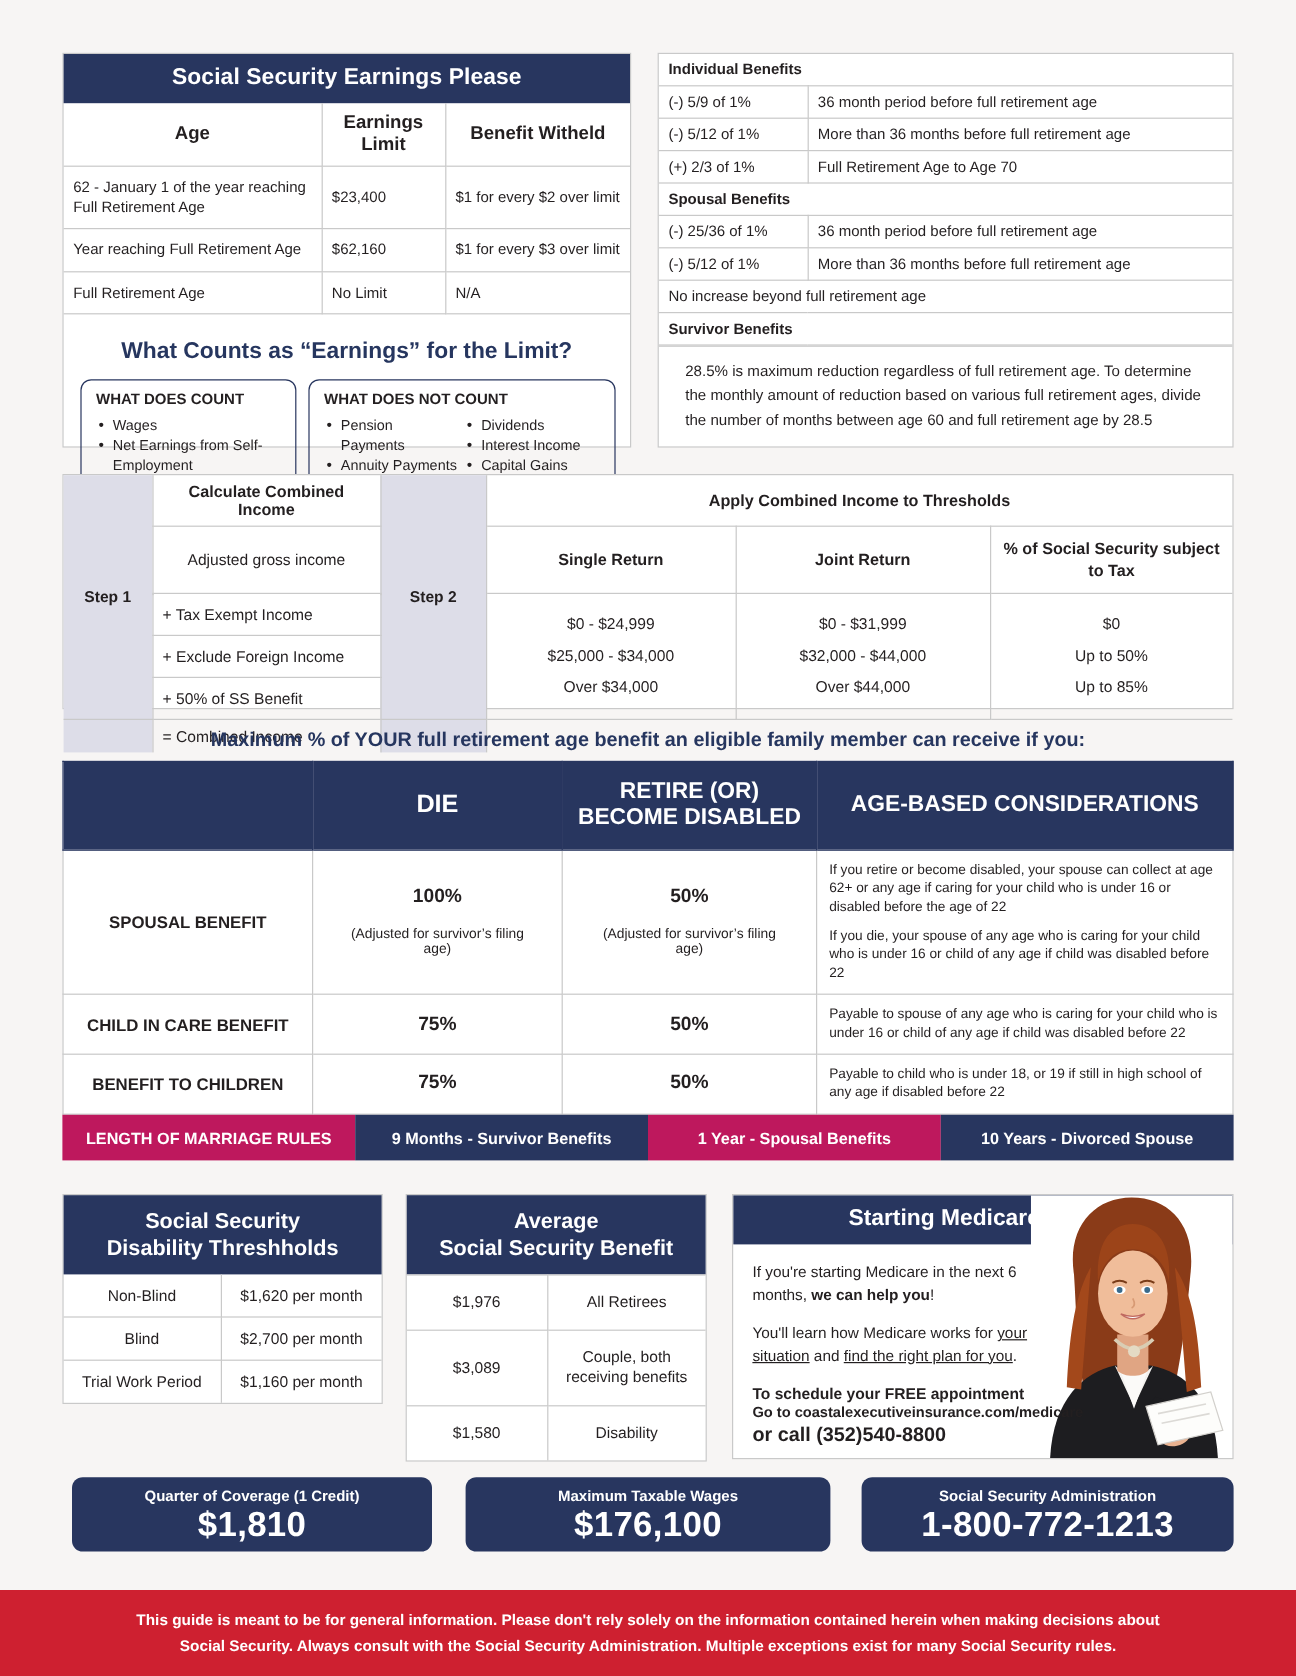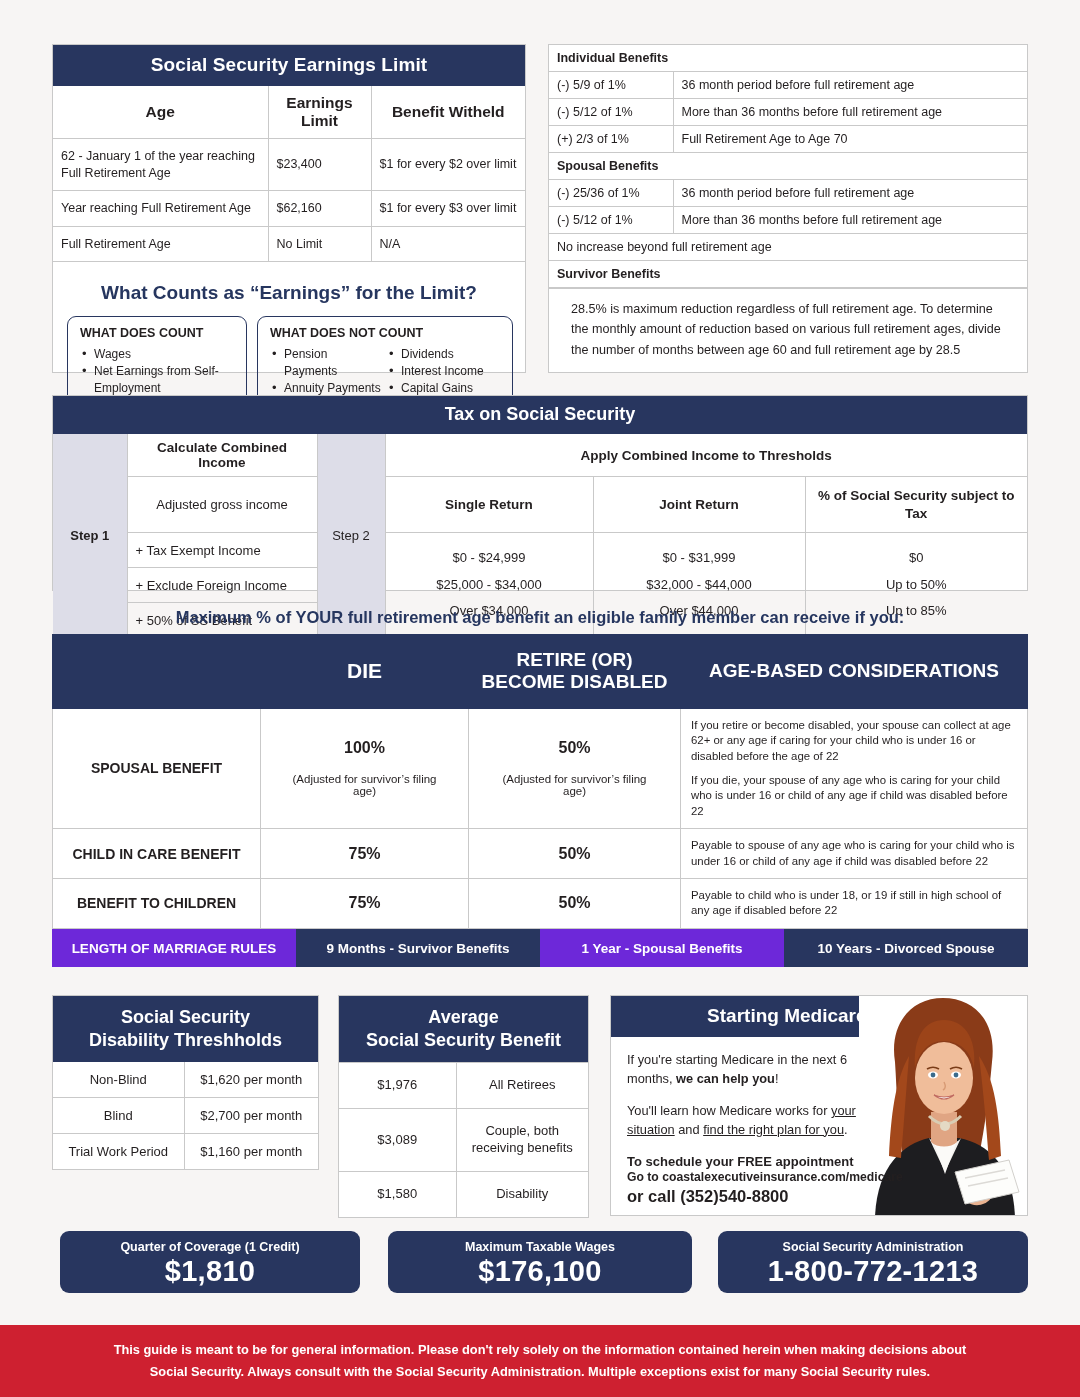--- a/index.html
+++ b/index.html
@@ -81,22 +81,22 @@
 
   
   #tax-card {
     position: absolute; left: 52px; top: 395px; width: 976px; height: 196px;
     background:#fff; border:1px solid #c9c9c9;
   }
   #tax-card .hdr { font-size: 18px; padding: 8px 0 9px; }
   #tax-table td { font-size: 13px; padding: 6px 8px; }
   #tax-table td.step { background: #dddde8; font-weight: bold; text-align:center;
      font-size: 13px; width: 74px; }
-  #tax-table td.step2 { background: #dddde8; font-weight: normal; text-align:center;
-     font-size: 13px; width: 68px; }
+  #tax-table td.step2 { background: #dddde8; font-weight: bold; text-align:center;
+     font-size: 13px; width: 88px; }
   #tax-table td.sub { font-weight: bold; text-align: center; font-size: 13.5px; }
   #tax-table td.agi { text-align: center; padding: 14px 8px; }
   #tax-table td.thr { font-weight: bold; text-align: center; padding: 10px 6px;
      line-height:1.3; font-size: 13.5px; }
   #tax-table td.vals { text-align: center; line-height: 2.05; font-size: 13px;
      padding: 12px 6px; }
   #tax-table tr td:first-child { border-left: none; }
   #tax-table tr td:last-child { border-right: none; }
   #tax-table tr:first-child td { border-top: none; }
   #tax-table tr:last-child td { border-bottom: none; }
@@ -130,21 +130,21 @@
 
   
   #marriage {
     position: absolute; left: 52px; top: 929px; width: 976px; height: 38px;
     display: flex;
   }
   #marriage div {
     display: flex; align-items: center; justify-content: center;
     font-weight: bold; color: #fff; font-size: 13.5px; text-align: center;
   }
-  #marriage .red { background: #6d28d9; }
+  #marriage .red { background: #be185d; }
   #marriage .navy { background: #28365f; }
   #marriage .m0 { width: 244px; }
   #marriage .m1 { width: 244px; }
   #marriage .m2 { width: 244px; }
   #marriage .m3 { width: 244px; }
 
   
   #disab-card { position: absolute; left: 52px; top: 995px; width: 267px;
      background:#fff; border:1px solid #c9c9c9; }
   #disab-card .hdr { font-size: 18px; padding: 10px 0 11px; line-height: 1.26; }
@@ -207,21 +207,21 @@
     font-size: 12.8px; font-weight: bold; line-height: 1.75; text-align: center;
     max-width: 860px;
   }
 </style>
 </head>
 <body>
 
 <div class="page">
 
   <div id="earnings-card">
-    <div class="navy-bar hdr">Social Security Earnings Limit</div>
+    <div class="navy-bar hdr">Social Security Earnings Please</div>
     <table id="earnings-table">
       <tbody>
           <tr>
         <th>Age</th>
         <th>Earnings Limit</th>
         <th>Benefit Witheld</th>
       </tr>
       <tr>
         <td>62 - January 1 of the year reaching Full Retirement Age</td>
         <td>$23,400</td>
@@ -302,21 +302,20 @@
       </tr>
       <tr>
         <td class="sect" colspan="2">Survivor Benefits</td>
       </tr>
     </tbody>
       </table>
     <div id="surv-note">28.5% is maximum reduction regardless of full retirement age. To determine the monthly amount of reduction based on various full retirement ages, divide the number of months between age 60 and full retirement age by 28.5</div>
   </div>
 
   <div id="tax-card">
-    <div class="navy-bar hdr">Tax on Social Security</div>
     <table id="tax-table">
       <tbody>
           <tr>
         <td class="step" rowspan="6">Step 1</td>
         <td class="sub" style="width:190px">Calculate Combined Income</td>
         <td class="step2" rowspan="6">Step 2</td>
         <td class="sub" colspan="3">Apply Combined Income to Thresholds</td>
       </tr>
       <tr>
         <td class="agi" rowspan="2">Adjusted gross income</td>

